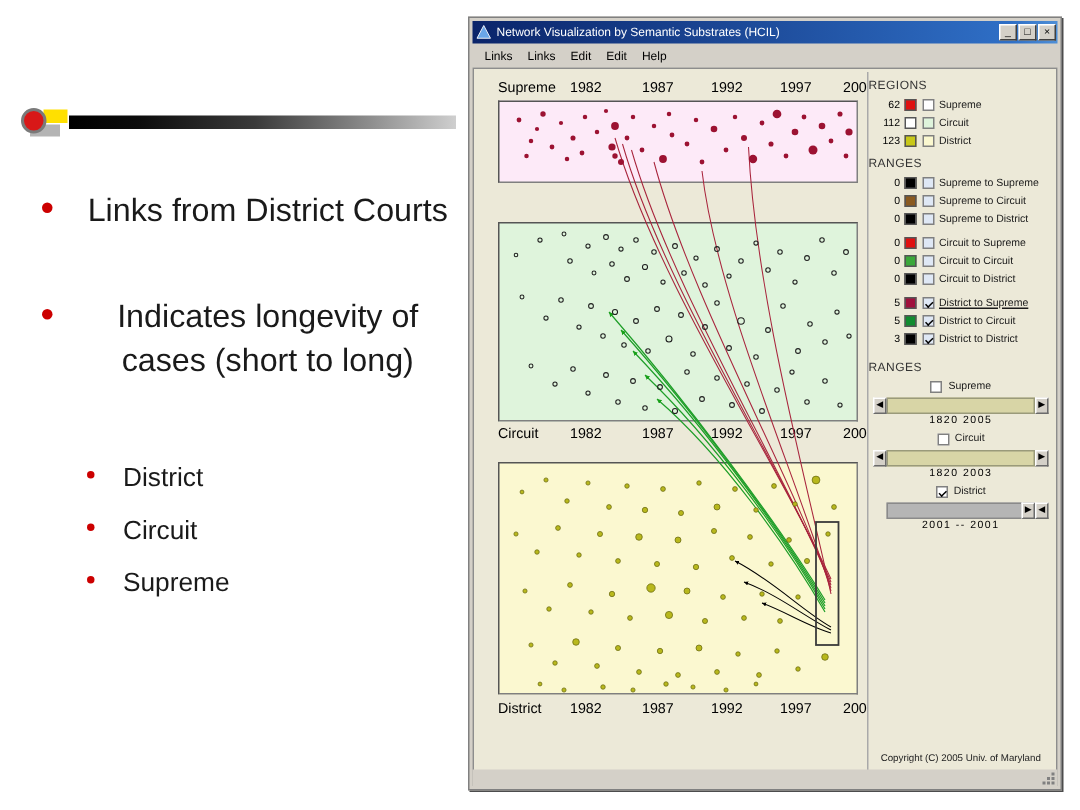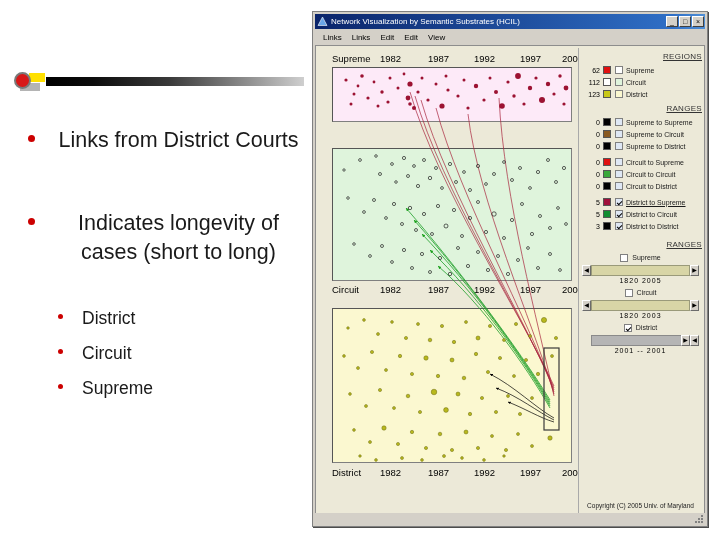--- a/index.html
+++ b/index.html
@@ -261,27 +261,26 @@
     top: 2px;
     width: 124px;
     height: 473px;
     background: #ece9d8;
     border-left: 1px solid #a9a9a9;
     box-sizing: border-box;
     font-size: 7.5px;
     color: #000000;
   }
   .section-head {
-    text-align: right;
+    text-align: left;
     font-size: 8px;
     color: #333333;
     margin-top: 4px;
     margin-bottom: 3px;
     letter-spacing: 0.3px;
-    text-decoration: underline;
   }
   .legend-row {
     display: flex;
     align-items: center;
     height: 12px;
     padding-left: 4px;
   }
   .legend-count {
     width: 17px;
     text-align: right;
@@ -436,21 +435,21 @@
     <div id="rule-bar"></div>
     <div id="rule-square-gray"></div>
     <div id="rule-square-yellow"></div>
     <div id="rule-dot"></div>
   </div>
 
   <div class="bullet-l1" style="top:126px;">
     <span class="bdot"></span>
     <span class="btext">Links from District Courts</span>
   </div>
-  <div class="bullet-l1" style="top:197px;margin-top:12px;">
+  <div class="bullet-l1" style="top:197px;">
     <span class="bdot"></span>
     <span class="btext">Indicates longevity of cases (short to long)</span>
   </div>
 
   <div class="bullet-l2" style="top:306px;">
     <span class="bdot"></span>
     <span class="btext">District</span>
   </div>
   <div class="bullet-l2" style="top:341px;">
     <span class="bdot"></span>
@@ -478,21 +477,21 @@
     <div class="win-btn">
         <span>×</span>
       </div>
   </div>
 
   <div id="menubar">
     <div class="menu-item">Links</div>
     <div class="menu-item">Links</div>
     <div class="menu-item">Edit</div>
     <div class="menu-item">Edit</div>
-    <div class="menu-item">View</div>
+    <div class="menu-item">Help</div>
   </div>
 
   <div id="client-area">
 
     <div id="viz-area">
 
       <div class="panel-axis axis-label" style="left:14px; top:5px;">Supreme</div>
       <div class="panel-axis" style="left:62px; top:5px;">1982</div>
       <div class="panel-axis" style="left:110px; top:5px;">1987</div>
       <div class="panel-axis" style="left:156px; top:5px;">1992</div>

